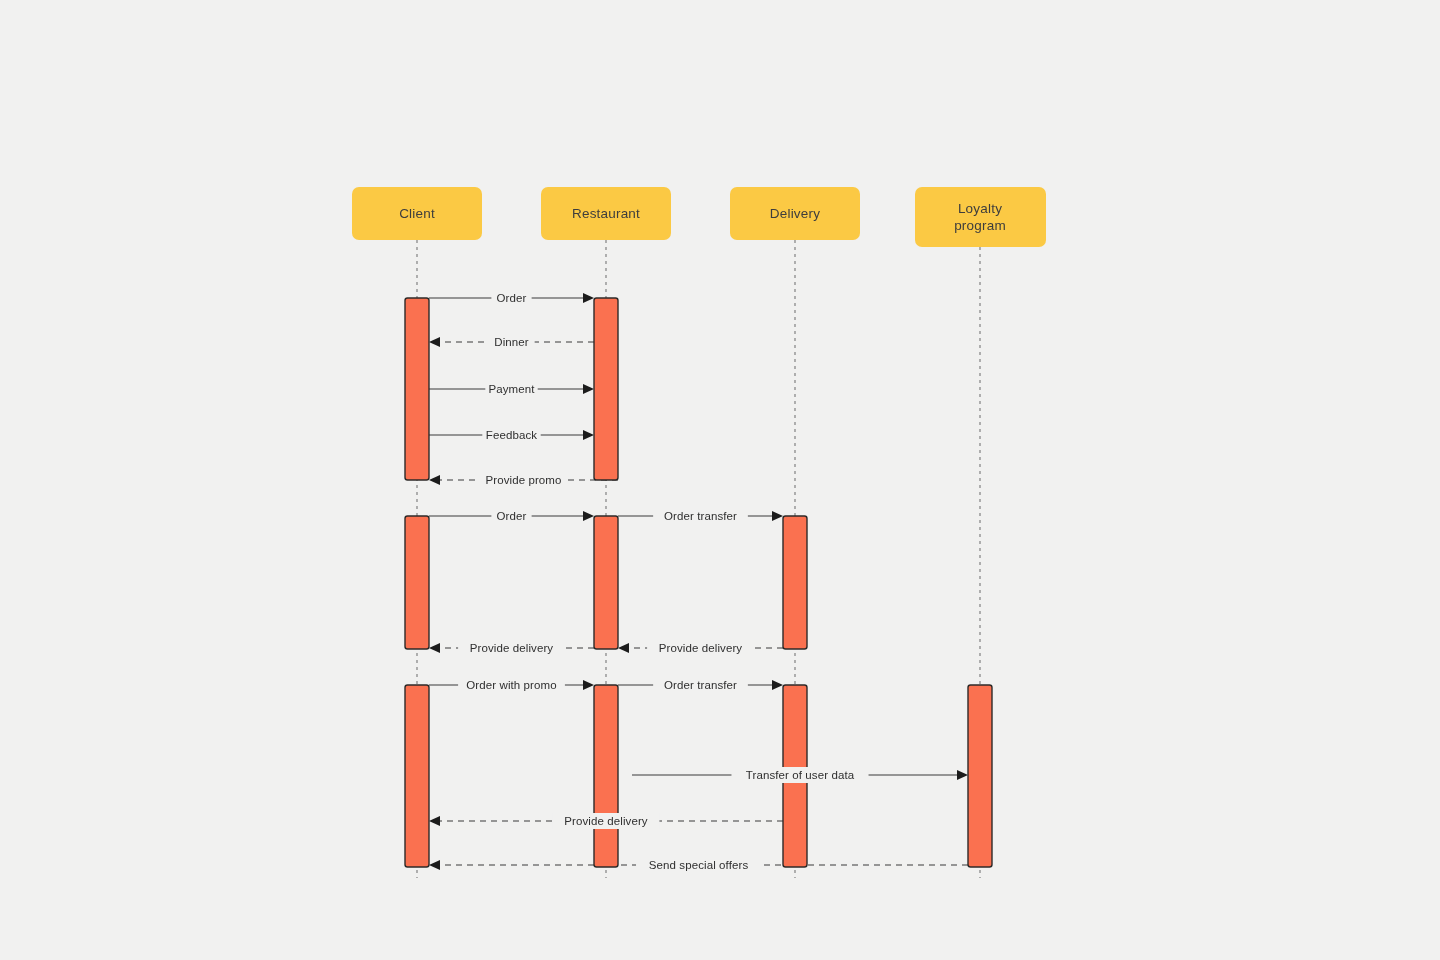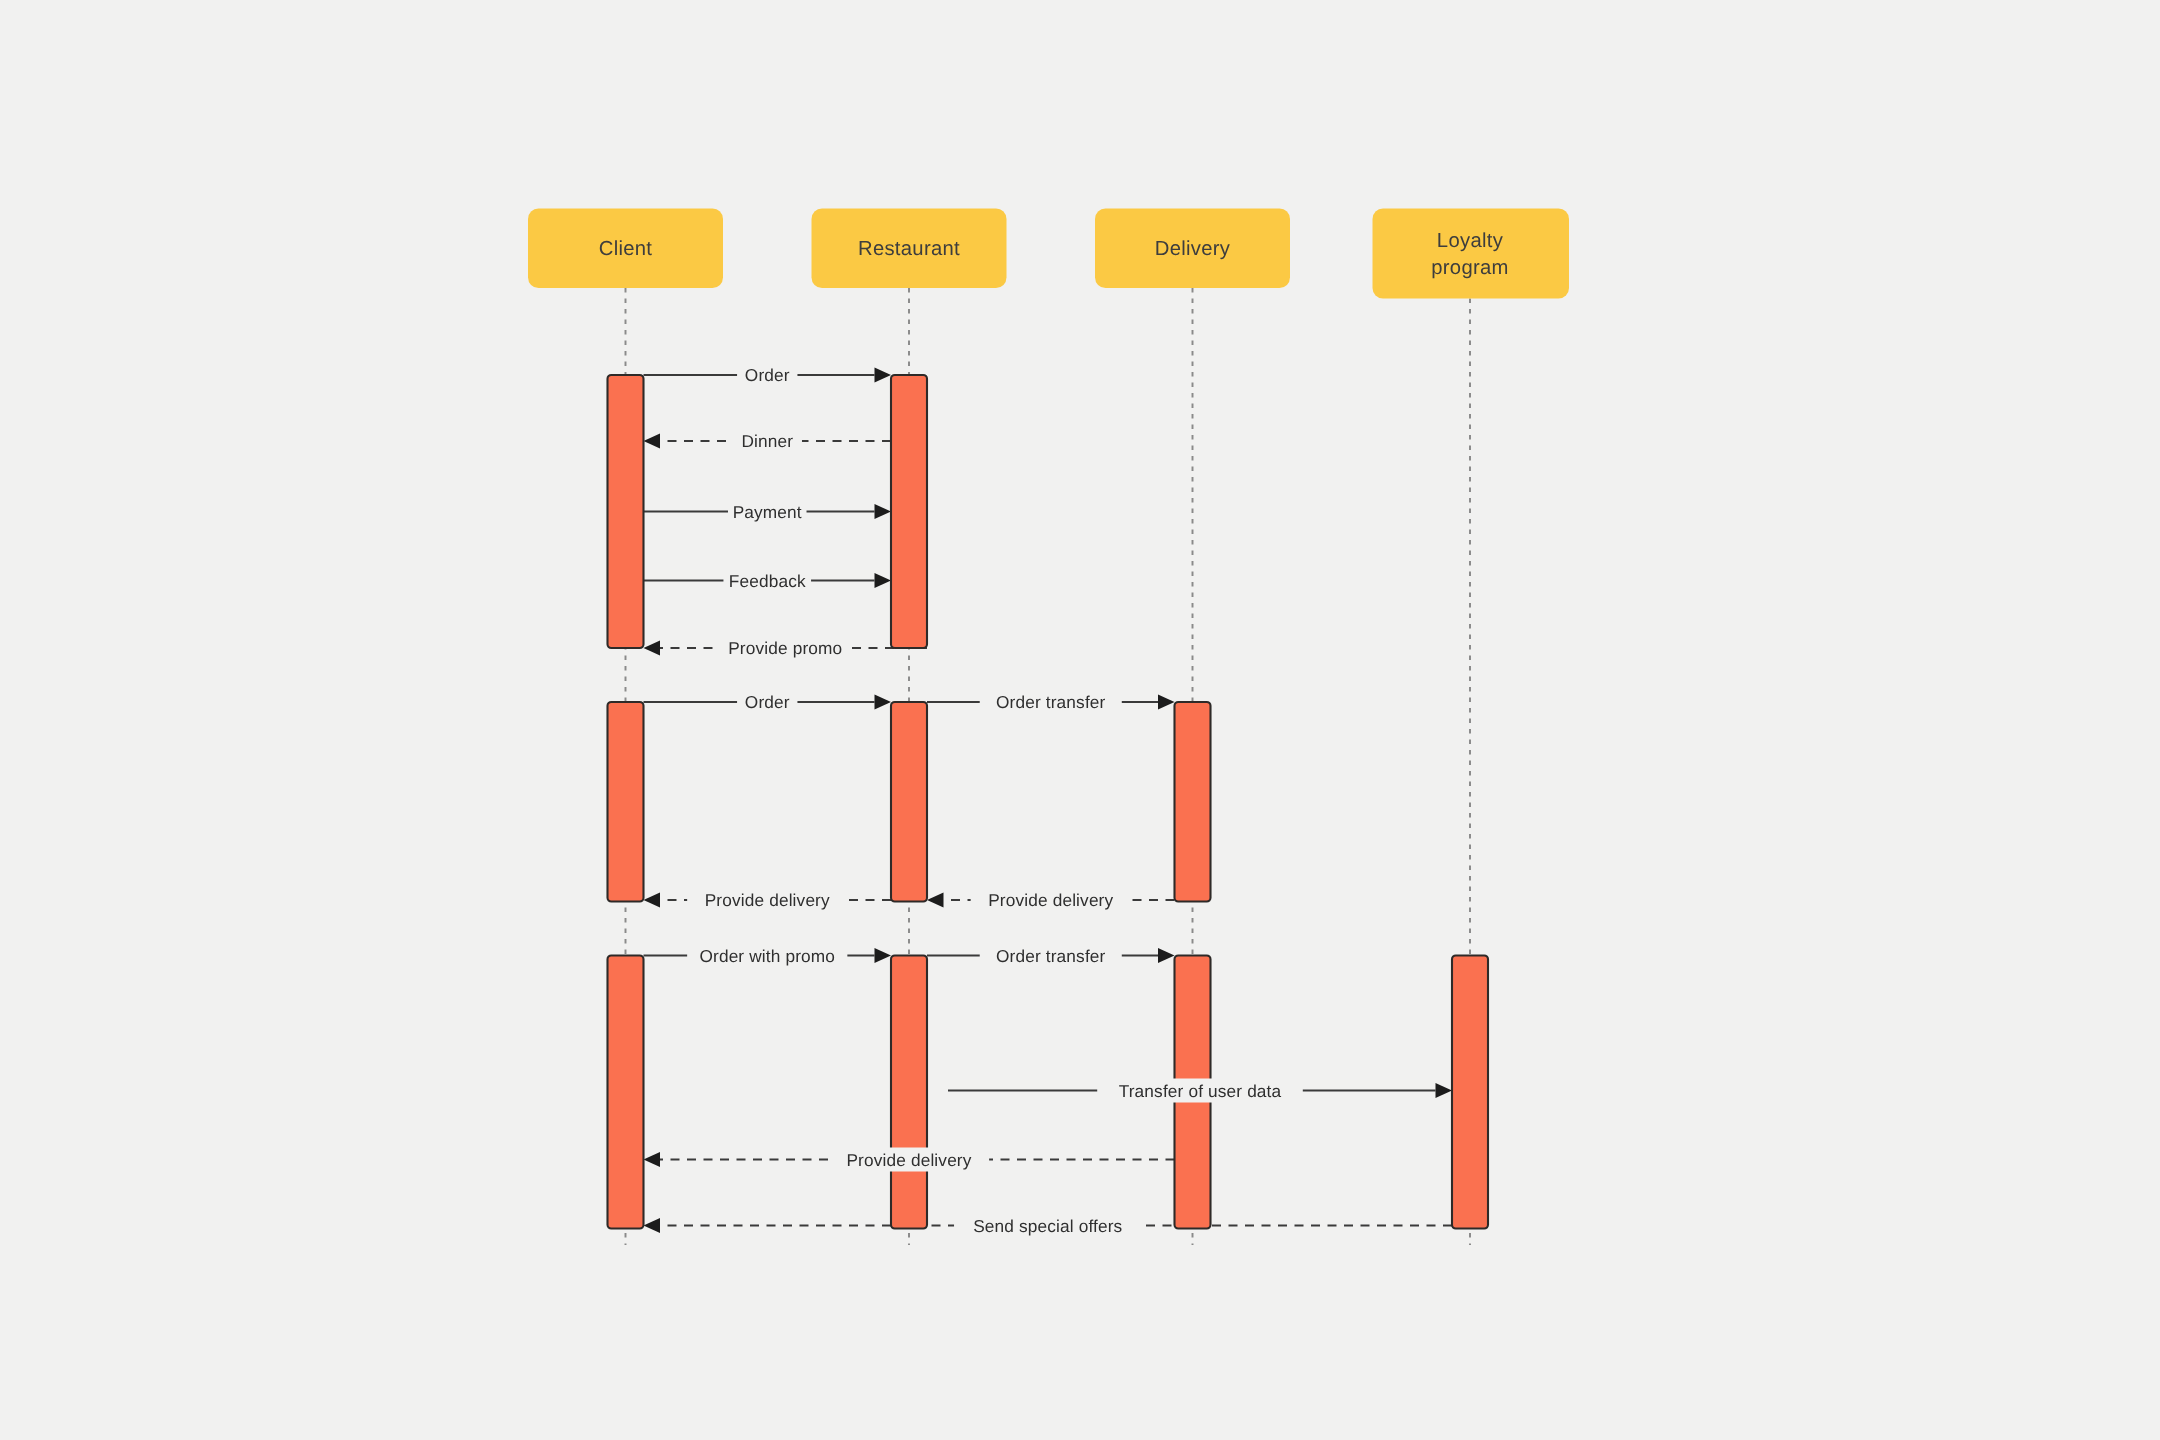--- a/index.html
+++ b/index.html
@@ -10,20 +10,21 @@
     width: 1440px;
     height: 960px;
     background: #f1f1f0;
     font-family: "Liberation Sans", sans-serif;
     overflow: hidden;
     position: relative;
   }
   #diagram-root {
     position: absolute;
     inset: 0;
+    margin-top: 48px;
   }
   svg.seq-canvas {
     position: absolute;
     left: 0;
     top: 0;
     width: 1440px;
     height: 960px;
     display: block;
   }
   .participant-rect {

